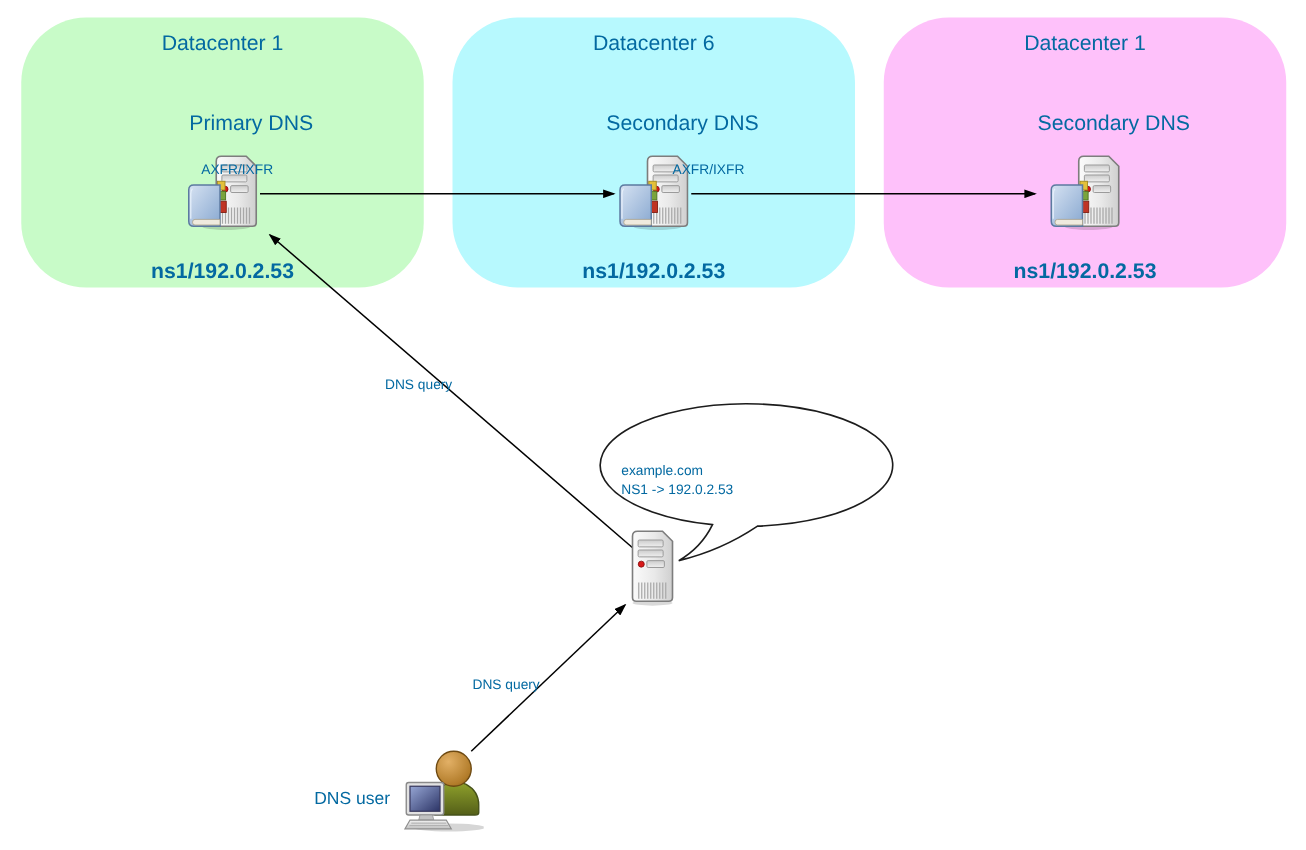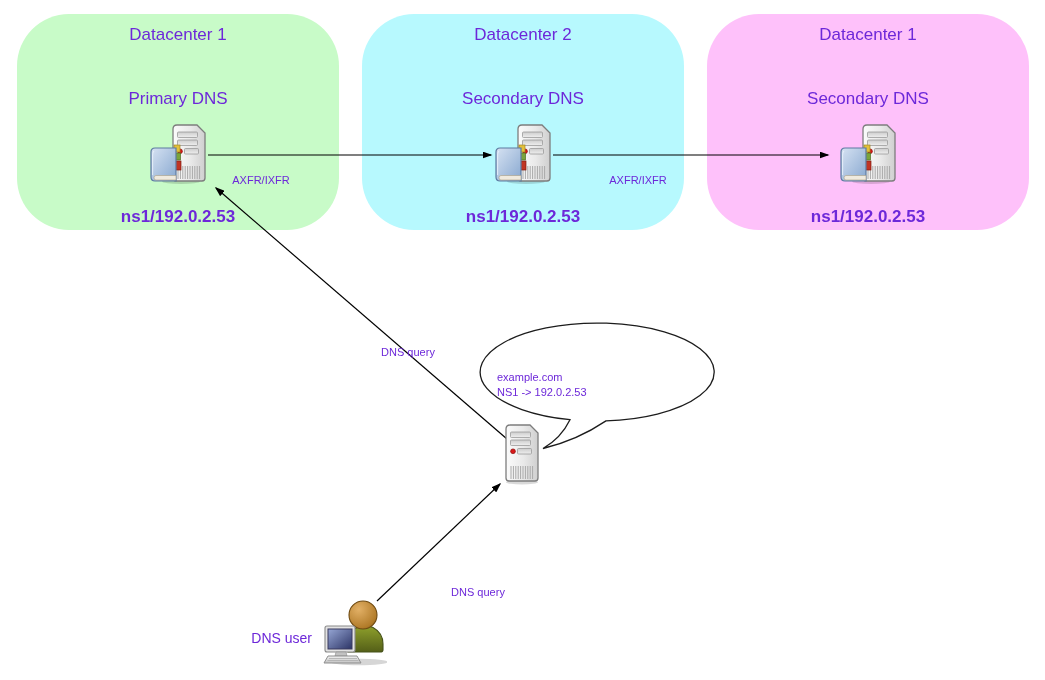--- a/index.html
+++ b/index.html
@@ -1,30 +1,30 @@
 <!DOCTYPE html>
 <html><head>
 <meta charset="utf-8">
 <style>
   html,body{margin:0;padding:0;background:#fff;}
   .canvas{
     position:relative;width:1045px;height:680px;background:#ffffff;
-    font-family:"Liberation Sans",sans-serif;color:#6d28d9;overflow:hidden;
+    font-family:"Liberation Sans",sans-serif;color:#0369a1;overflow:hidden;
   }
   .datacenter{position:absolute;top:14px;width:322px;height:216px;border-radius:52px;z-index:1;}
   .dc-title,.dc-role,.dc-addr{position:absolute;left:0;width:100%;text-align:center;
     font-size:17px;line-height:20px;white-space:nowrap;}
   .dc-title{top:11px;}
-  .dc-role{top:75px;}
+  .dc-role{top:75px;padding-left:23px;}
   .dc-addr{top:193px;font-weight:bold;}
   .dc-icon{position:absolute;left:133px;top:110px;}
   .overlay{position:absolute;left:0;top:0;z-index:5;pointer-events:none;}
   .icon-abs{position:absolute;z-index:6;}
-  .small-label{position:absolute;width:200px;text-align:center;font-size:11px;line-height:14px;
-    z-index:7;white-space:nowrap;margin-top:44px;}
+  .small-label{position:absolute;width:200px;text-align:left;font-size:11px;line-height:14px;
+    z-index:7;white-space:nowrap;}
   .label-axfr1{left:161px;top:129px;}
   .label-axfr2{left:538px;top:129px;}
   .label-dnsq1{left:308px;top:301px;}
   .label-dnsq2{left:378px;top:541px;}
   .bubble-text{position:absolute;left:497px;top:370px;width:200px;text-align:left;
     font-size:11px;line-height:15px;z-index:7;white-space:nowrap;}
   .user-label{position:absolute;left:162px;top:628px;width:150px;text-align:right;
     font-size:14px;line-height:20px;z-index:7;}
 </style>
 </head>
@@ -101,21 +101,21 @@
   <div class="datacenter" style="left: 17px; background-color: rgb(200, 251, 200);">
     <div class="dc-title">Datacenter 1</div>
     <div class="dc-role">Primary DNS</div>
     <svg class="dc-icon" width="56" height="60" viewBox="0 0 56 60">
         <use href="#sym-server-book"></use>
       </svg>
     <div class="dc-addr">ns1/192.0.2.53</div>
   </div>
 
   <div class="datacenter" style="left: 362px; background-color: rgb(183, 249, 254);">
-    <div class="dc-title">Datacenter 2</div>
+    <div class="dc-title">Datacenter 6</div>
     <div class="dc-role">Secondary DNS</div>
     <svg class="dc-icon" width="56" height="60" viewBox="0 0 56 60">
         <use href="#sym-server-book"></use>
       </svg>
     <div class="dc-addr">ns1/192.0.2.53</div>
   </div>
 
   <div class="datacenter" style="left: 707px; background-color: rgb(254, 193, 250);">
     <div class="dc-title">Datacenter 1</div>
     <div class="dc-role">Secondary DNS</div>

